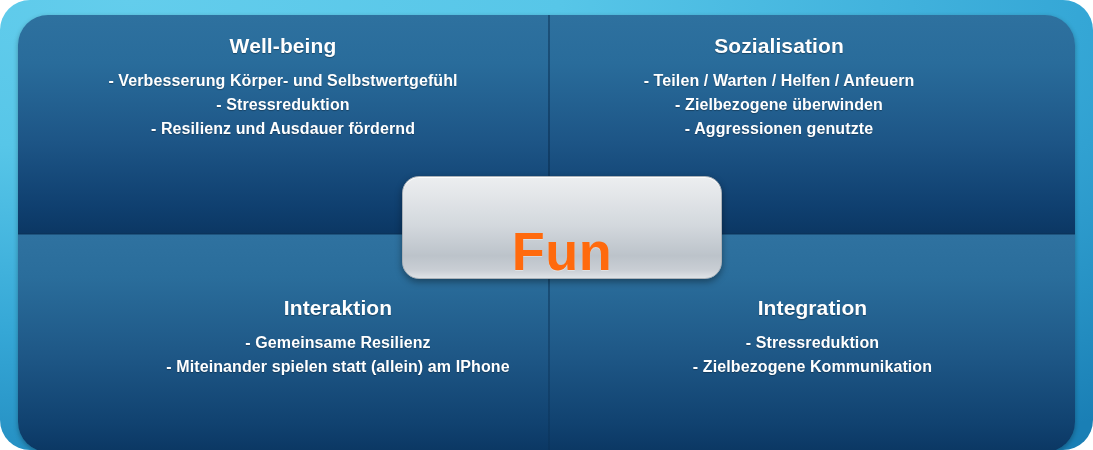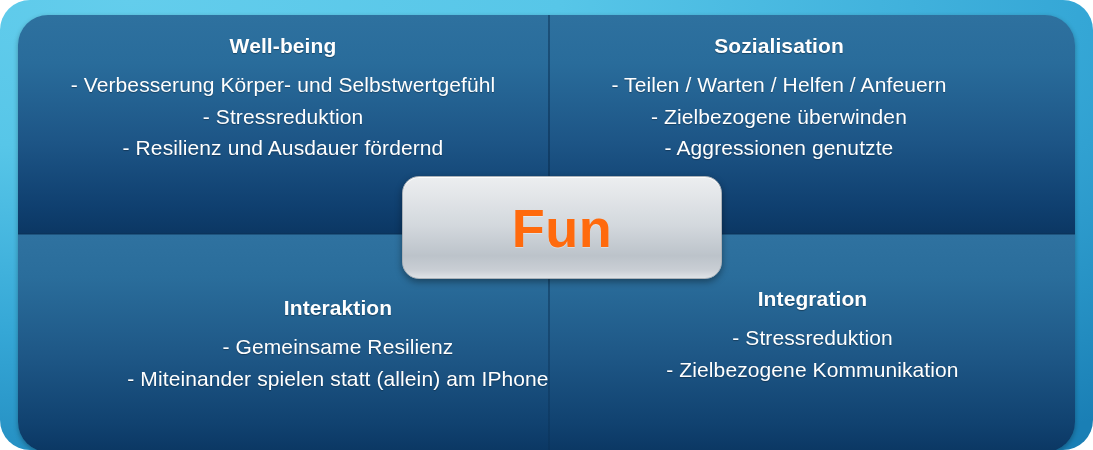--- a/index.html
+++ b/index.html
@@ -76,33 +76,33 @@
   .quad {
     position: absolute;
     box-sizing: border-box;
     text-align: center;
     color: #ffffff;
     padding: 0 14px;
   }
   .quad-tl { left: 0;     top: 20px;  width: 530px; }
   .quad-tr { left: 512px; top: 20px;  width: 448px; margin-left: 25px; }
   .quad-bl { left: 0;     top: 282px; width: 640px; }
-  .quad-br { left: 532px; top: 273px; width: 525px; }
+  .quad-br { left: 532px; top: 282px; width: 525px; }
 
   .quad-title {
     font-size: 21px;
     font-weight: bold;
     line-height: 1.0;
     margin-bottom: 13px;
     letter-spacing: 0.1px;
     text-shadow: 0 1px 1px rgba(0,0,0,0.35);
   }
   .quad-item {
-    font-size: 21px;
-    font-weight: normal;
+    font-size: 16px;
+    font-weight: bold;
     line-height: 1.50;
     letter-spacing: 0.1px;
     text-shadow: 0 1px 1px rgba(0,0,0,0.30);
     white-space: nowrap;
   }
 
   
   #fun-button {
     position: absolute;
     left: 402px;
@@ -115,21 +115,21 @@
         #e3e6e9 18%,
         #d3d8dd 48%,
         #bcc3ca 78%,
         #c9ced4 92%,
         #dfe3e7 100%);
     border: 1px solid #aab1b8;
     box-shadow:
       0 3px 7px rgba(0,0,0,0.38),
       inset 0 1px 0 rgba(255,255,255,0.85);
     display: flex;
-    align-items: center;
+    align-items: flex-end;
     justify-content: center;
   }
   #fun-label {
     font-size: 54px;
     font-weight: bold;
     color: #ff6a0d;
     line-height: 1;
     letter-spacing: 0.5px;
     text-shadow: 0 1px 0 rgba(255,255,255,0.35);
   }

